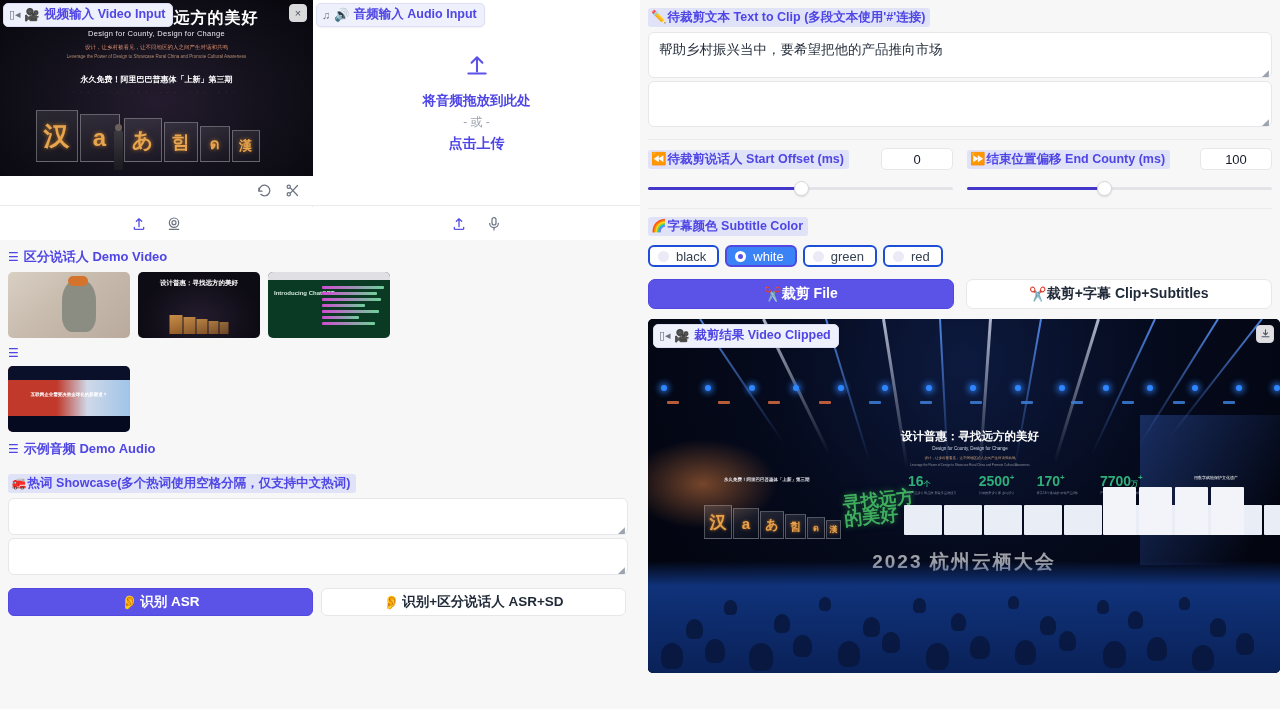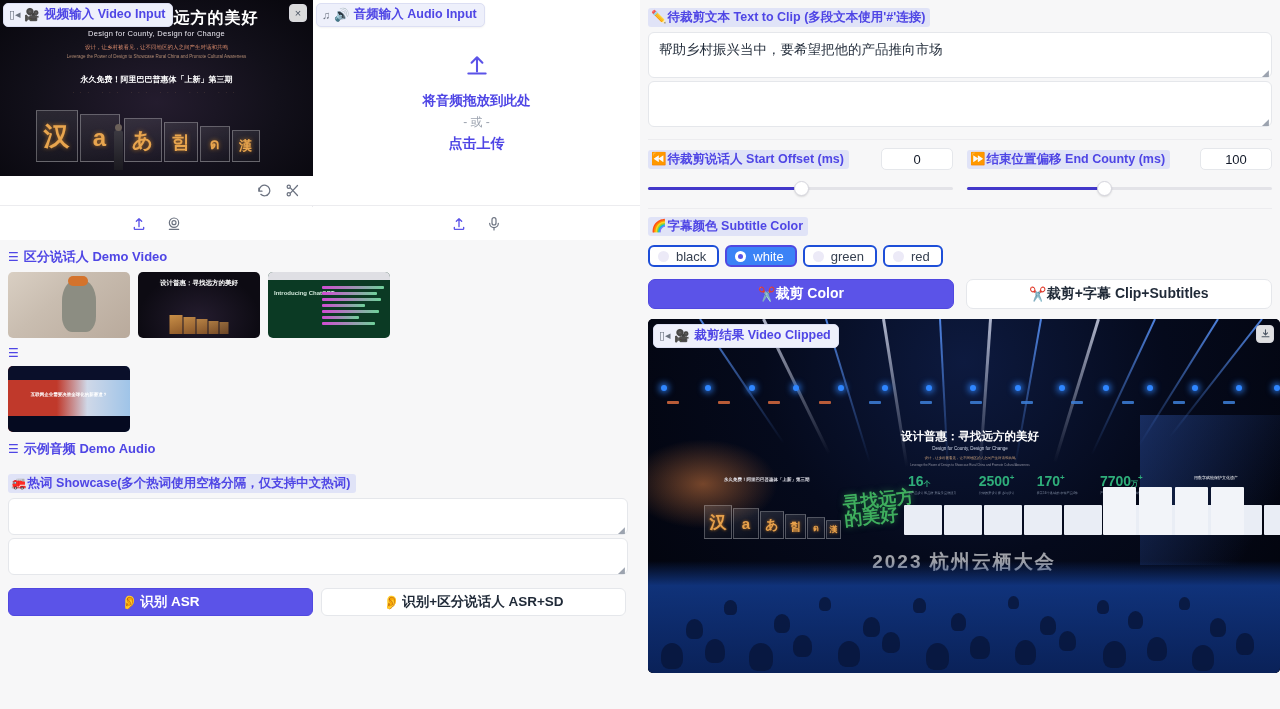--- a/index.html
+++ b/index.html
@@ -520,21 +520,21 @@
             <span class="dot"></span>
             <span>red</span>
           </div>
         </div>
       </div>
     </div>
 
     <div class="action-row">
       <div class="action-btn btn-primary">
         <span>✂️</span>
-          <span>裁剪 Color</span>
+          <span>裁剪 File</span>
       </div>
       <div class="action-btn btn-secondary">
         <span>✂️</span>
           <span>裁剪+字幕 Clip+Subtitles</span>
       </div>
     </div>
 
     <div class="clipped">
       <div class="pane-label" style="top:5px;left:5px">
         <span class="mini-ico">▯◂</span>

